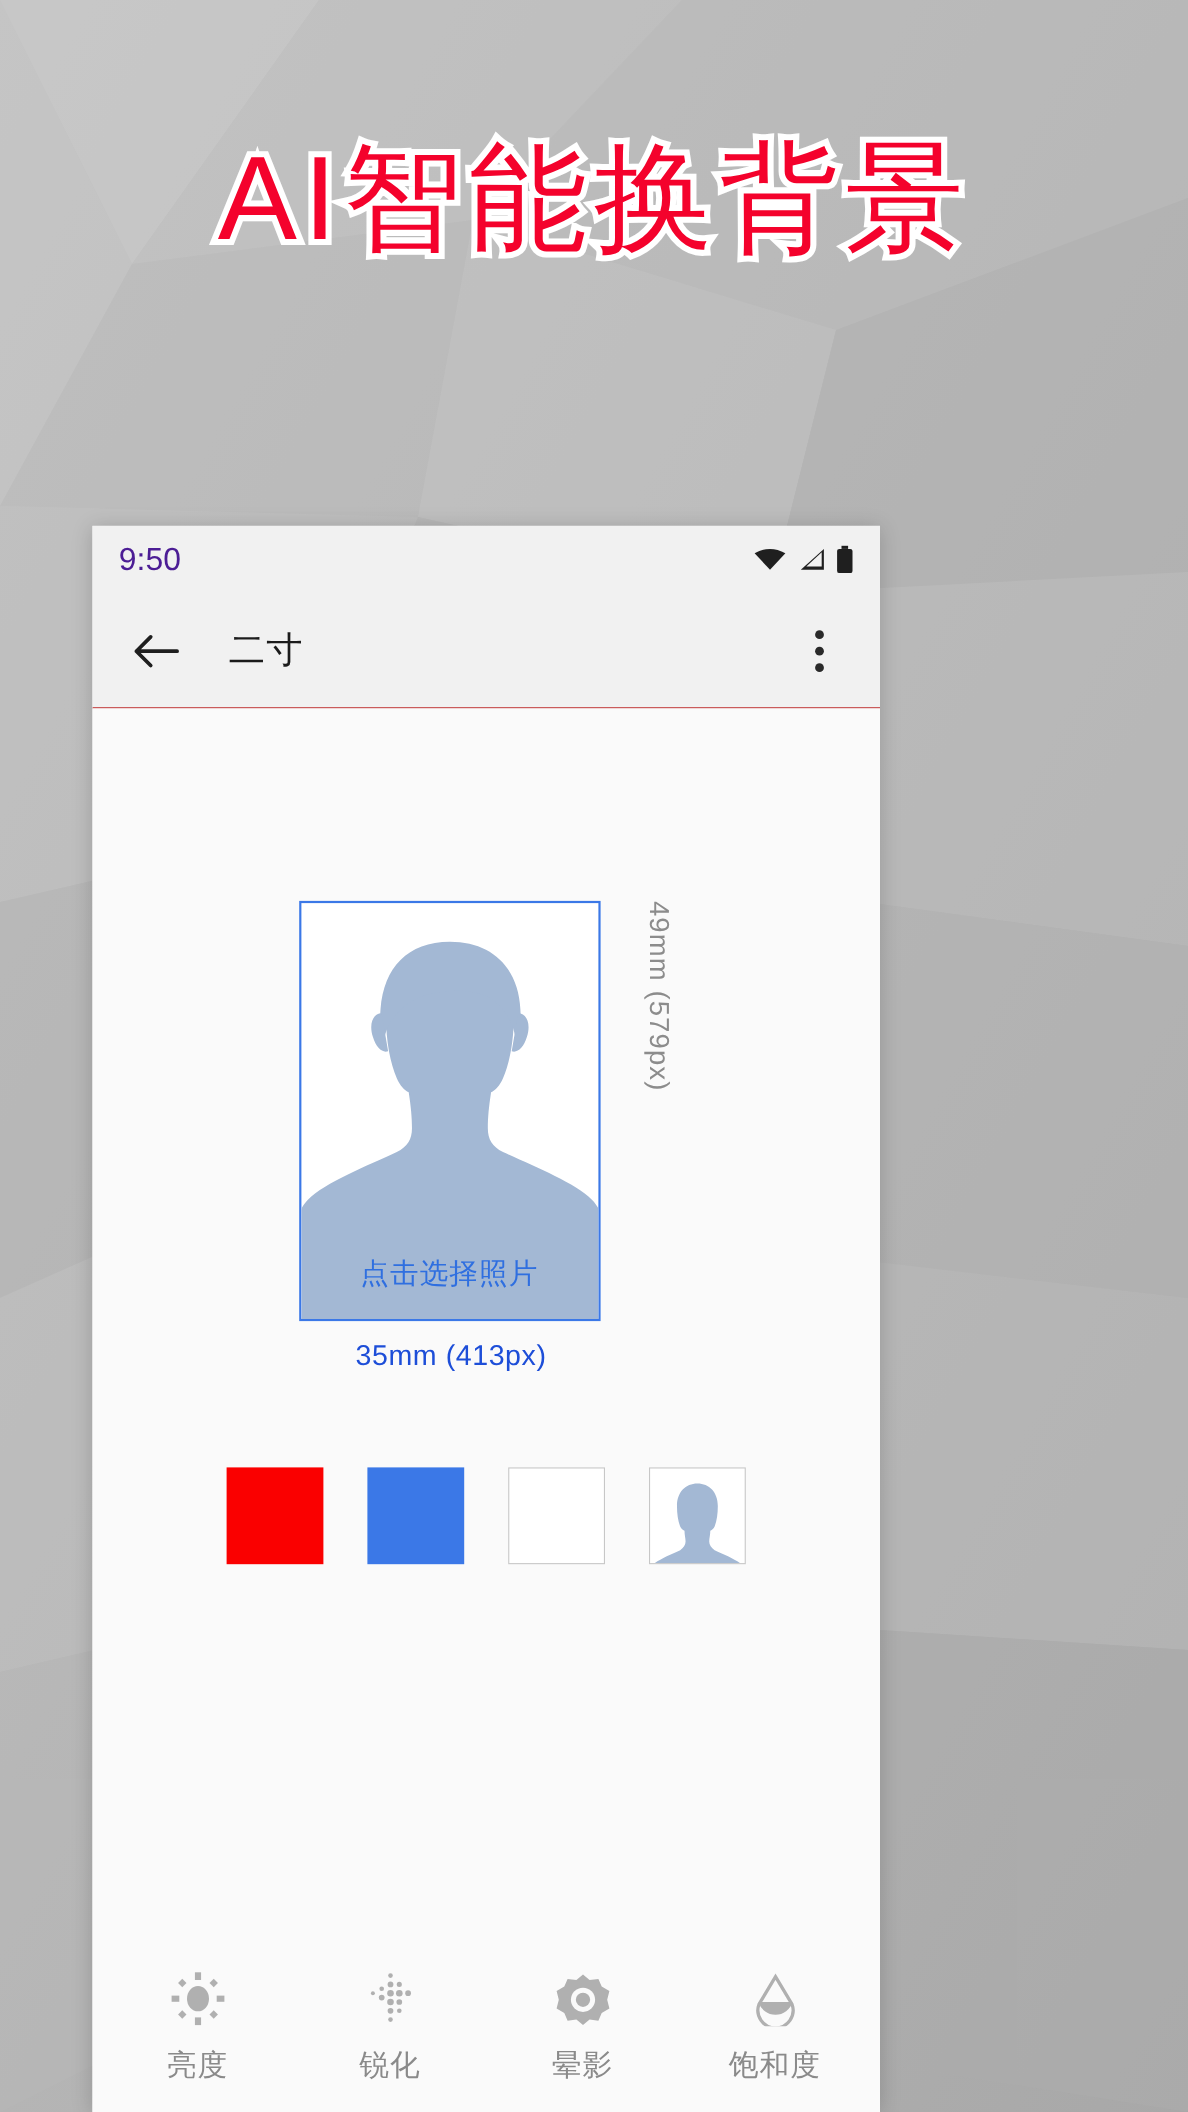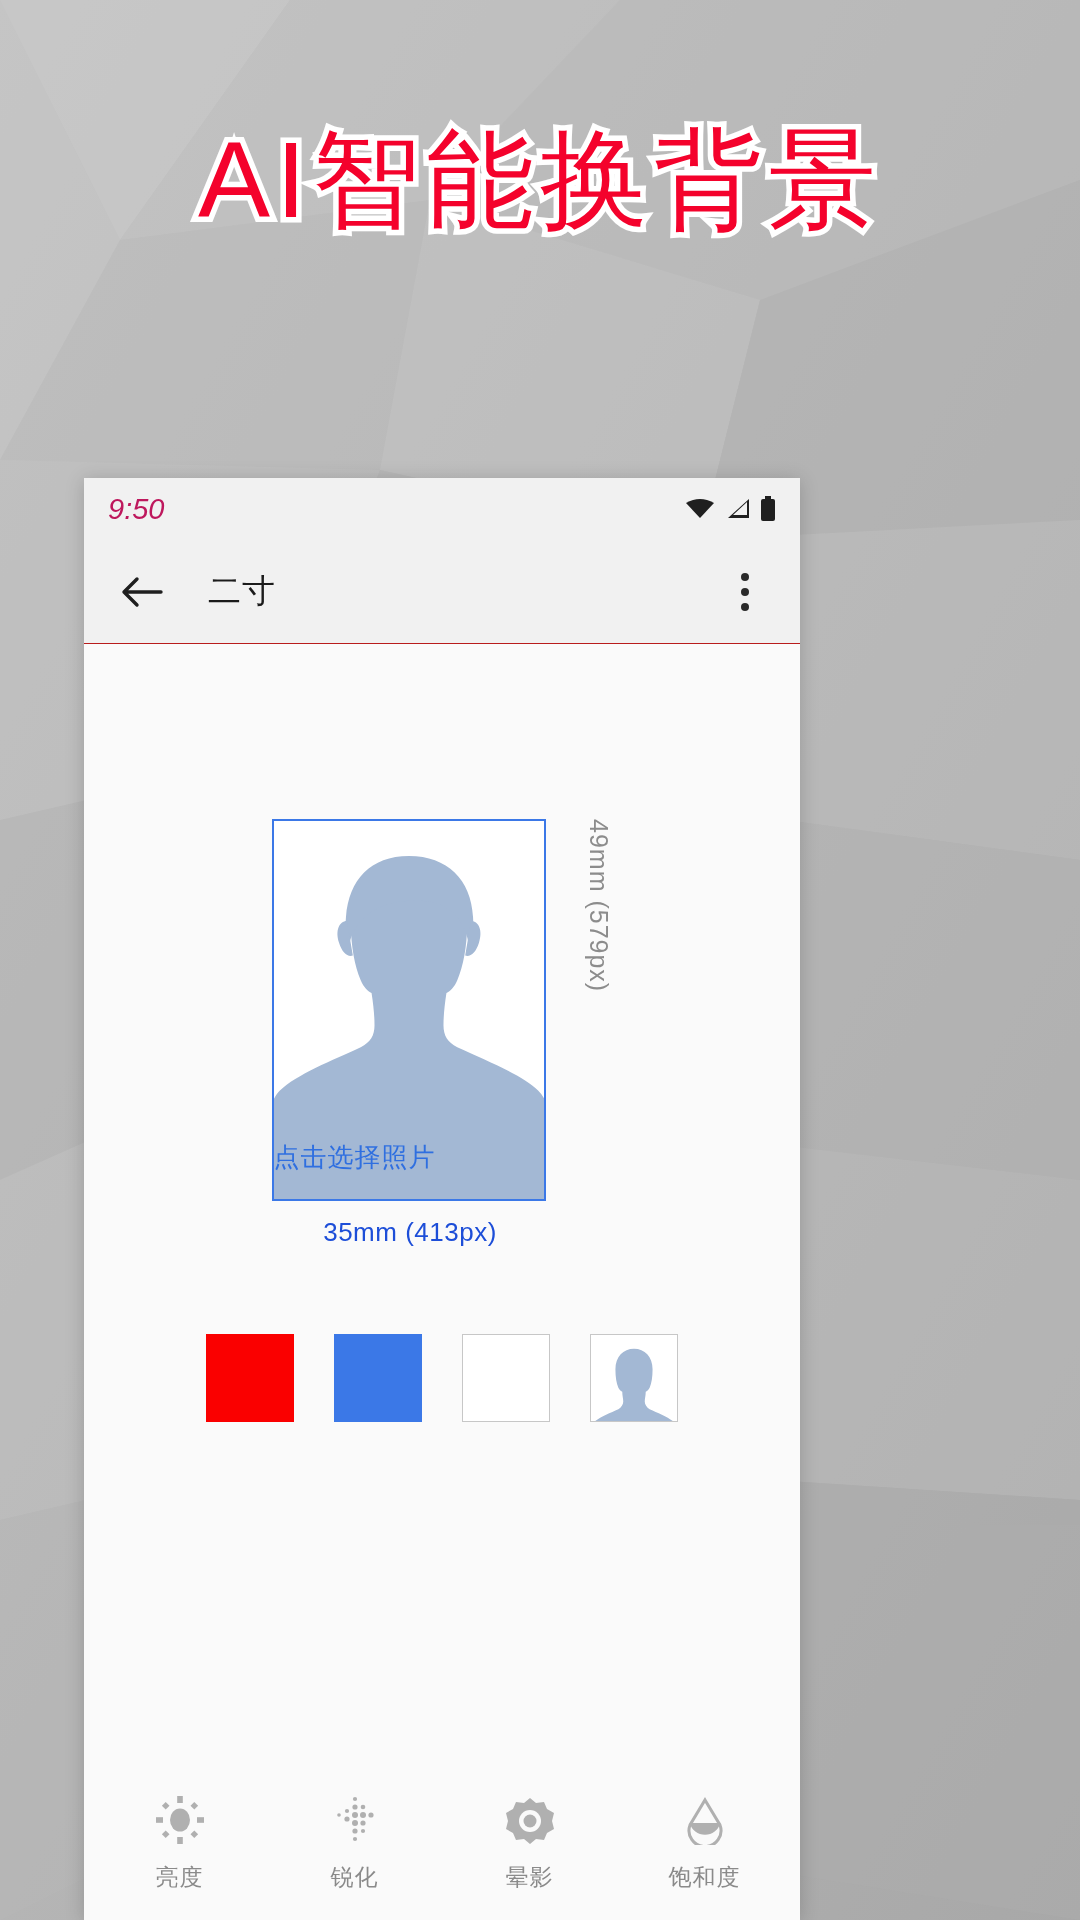--- a/index.html
+++ b/index.html
@@ -39,21 +39,21 @@
     overflow:hidden;
     display:flex; flex-direction:column;
   }
 
   
   .statusbar {
     height:62px; background:#f1f1f1;
     display:flex; align-items:center;
     padding:0 24px; flex:0 0 auto;
   }
-  .status-time { font-size:29px; color:#be185d; letter-spacing:0px;font-style:italic; }
+  .status-time { font-size:29px; color:#4c1d95; letter-spacing:0px; }
   .status-icons { margin-left:auto; display:flex; align-items:center; gap:9px; }
 
   
   .toolbar {
     height:104px; background:#f1f1f1;
     display:flex; align-items:center;
     padding:0 26px; flex:0 0 auto;
     border-bottom:1px solid #b91c1c;
   }
   .tb-back { width:64px; height:64px; display:flex; align-items:center; justify-content:center; }
@@ -76,21 +76,21 @@
   .photo-frame {
     width:274px; height:382px;
     border:2px solid #3b78e7;
     background:#ffffff;
     position:relative; overflow:hidden;
     flex:0 0 auto;
   }
   .photo-frame svg { position:absolute; left:0; top:0; width:100%; height:100%; }
   .frame-cta {
     position:absolute; left:0; right:0; bottom:24px;
-    text-align:left; font-size:26px; color:#2f6fe0; letter-spacing:1px;
+    text-align:center; font-size:26px; color:#2f6fe0; letter-spacing:1px;
     font-weight:500;
   }
   .v-label {
     writing-mode:vertical-rl;
     font-size:25px; color:#8c8c8c;
     margin-left:38px;
     display:flex; align-items:center;
     letter-spacing:1px;
   }
   .h-label {
@@ -109,21 +109,21 @@
   .swatch.avatar svg { position:absolute; left:0; top:0; width:100%; height:100%; }
 
   
   .tools {
     flex:0 0 auto; height:148px; background:#fafafa;
     display:flex; align-items:center; justify-content:space-around;
     padding:0 8px 6px 8px;
   }
   .tool { display:flex; flex-direction:column; align-items:center; gap:16px; width:120px; }
   .tool-ico { height:52px; display:flex; align-items:center; justify-content:center; }
-  .tool-label { font-size:23px; color:#8a8a8a; letter-spacing:1px;text-align:center; }
+  .tool-label { font-size:27px; color:#8a8a8a; letter-spacing:1px;text-align:center; }
 </style>
 </head>
 <body>
 
 <div id="backdrop">
   <svg viewBox="0 0 1080 1920" preserveAspectRatio="none" xmlns="http://www.w3.org/2000/svg">
     <defs>
       <linearGradient id="bg" x1="0" y1="0" x2="1" y2="1">
         <stop offset="0%" stop-color="#c2c2c2"></stop>
         <stop offset="50%" stop-color="#b5b5b5"></stop>

